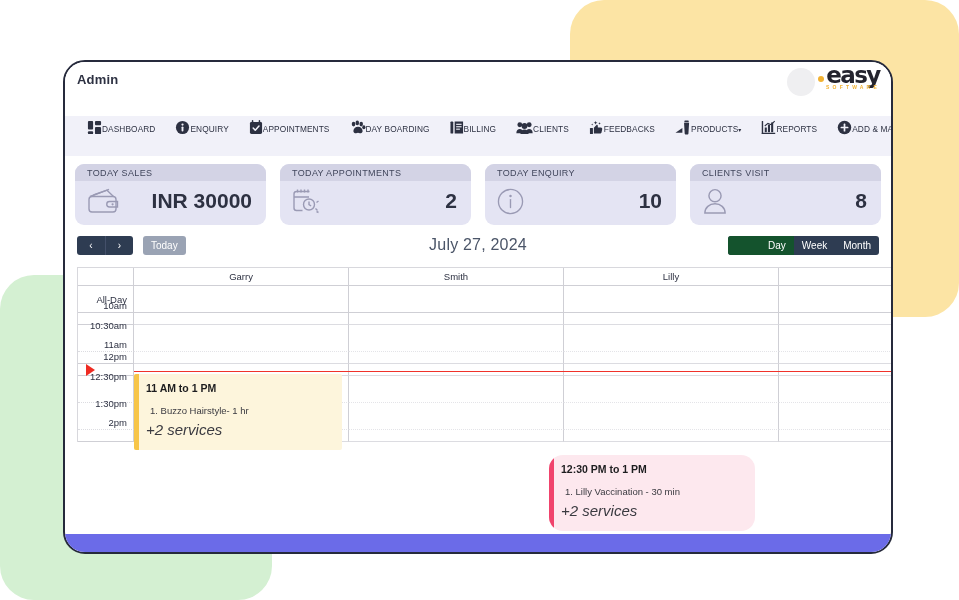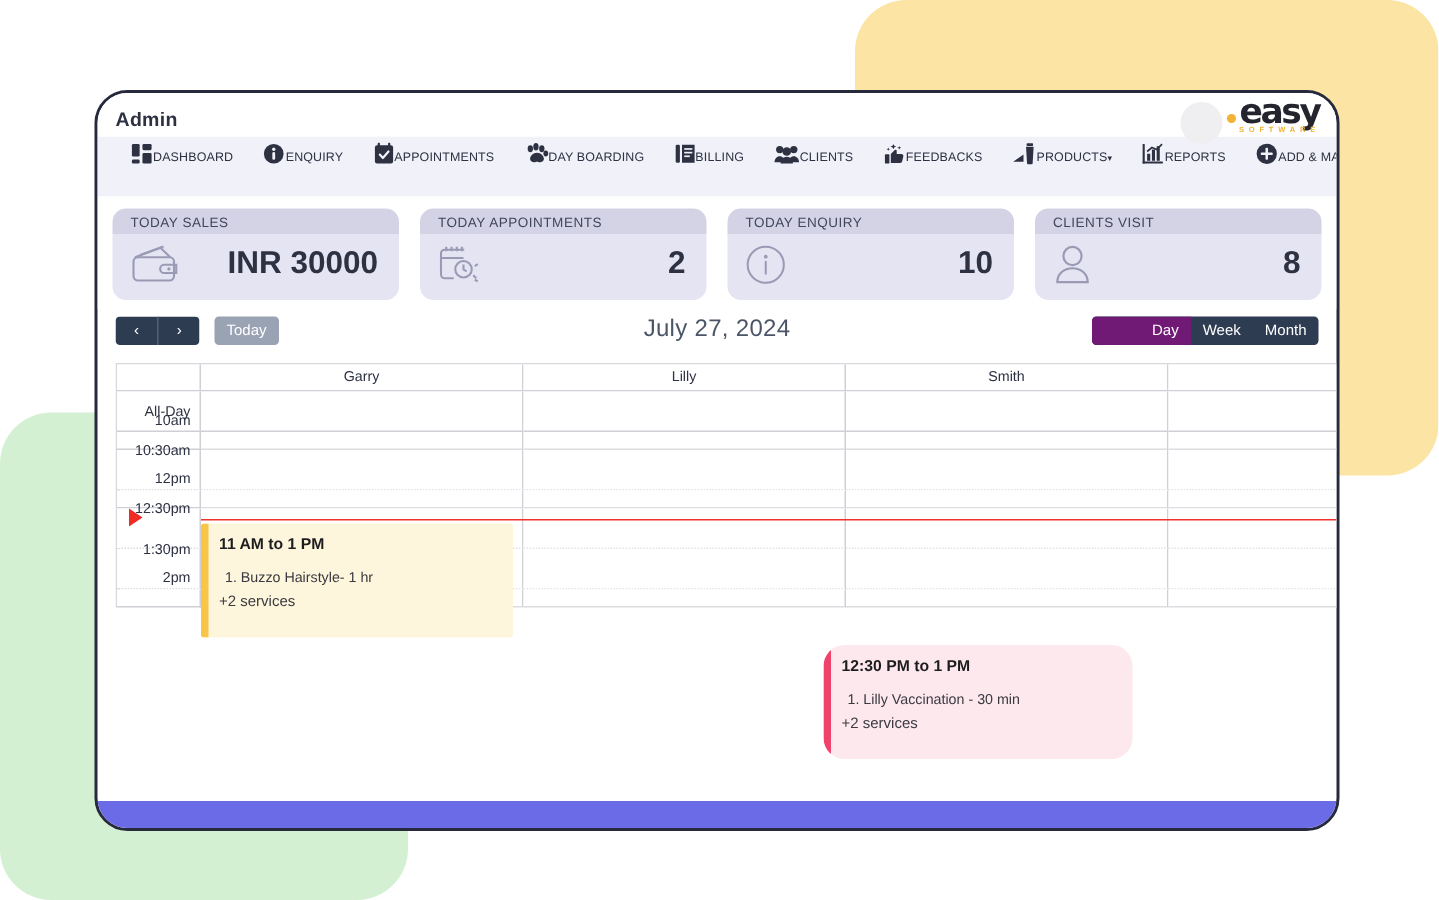--- a/index.html
+++ b/index.html
@@ -34,21 +34,21 @@
     overflow: hidden;
   }
   #window-bottom-bar {
     position: absolute; left: 0; bottom: 0;
     width: 100%; height: 18px;
     background: #6b6be8;
   }
 
   
   #titlebar {
-    position: relative; height: 29px;
+    position: relative; height: 54px;
     background: #ffffff;
   }
   #admin-title {
     position: absolute; left: 12px; top: 10px;
     font-size: 13px; font-weight: bold; color: #2d3142;
     letter-spacing: .2px;
   }
   #avatar-circle {
     position: absolute; right: 76px; top: 6px;
     width: 28px; height: 28px; border-radius: 50%;
@@ -155,21 +155,21 @@
   }
   #view-toggle {
     position: absolute; right: 0; top: 3px;
     display: flex; border-radius: 3px; overflow: hidden;
     background: #2e3c52;
   }
   .viewbtn {
     padding: 0 8px; height: 19px; line-height: 19px;
     font-size: 10px; color: #ffffff; cursor: pointer;
   }
-  .viewbtn.active { background: #701a75; padding-left: 40px; }
+  .viewbtn.active { background: #14532d; padding-left: 40px; }
 
   
   #cal-wrap {
     position: relative;
     margin: 0 0 0 12px;
     height: 280px;
     overflow: hidden;
   }
   #cal-grid {
     position: relative;
@@ -248,21 +248,21 @@
   .event .bar {
     position: absolute; left: 0; top: 0; bottom: 0; width: 5px;
   }
   .event .ev-time {
     font-size: 10.5px; font-weight: bold; color: #1d1d1f;
     margin-bottom: 11px;
   }
   .event .ev-svc {
     font-size: 9.5px; color: #3a3a40; margin-bottom: 5px; padding-left: 4px;
   }
-  .event .ev-more { font-size: 10px; color: #3a3a40; }
+  .event .ev-more { font-size: 15px; color: #3a3a40; font-style: italic; }
   #event-1 { left: 56px; top: 106px; width: 208px; height: 76px;
              background: #fdf5dc; }
   #event-1 .bar { background: #f7c548; }
   #event-2 { left: 471px; top: 187px; width: 206px; height: 76px;
              background: #fde8ee; border-radius: 14px; }
   #event-2 .bar { background: #f0436c; }
 </style>
 </head>
 <body>
 
@@ -488,22 +488,22 @@
         <div class="viewbtn">Month</div>
       </div>
     </div>
 
     <div id="cal-wrap">
       <div id="cal-grid">
 
         <div id="res-header">
           <div class="res-gutter"></div>
           <div class="res-cell">Garry</div>
+          <div class="res-cell">Smith</div>
           <div class="res-cell">Lilly</div>
-          <div class="res-cell">Smith</div>
           <div class="res-cell last">Katrine</div>
         </div>
 
         <div class="cal-row allday">
           <div class="time-cell">
               <span>All-Day</span>
             </div>
           <div class="slot-cell"></div>
           <div class="slot-cell"></div>
           <div class="slot-cell"></div>
@@ -523,20 +523,29 @@
         <div class="cal-row half">
           <div class="time-cell">
               <span>10:30am</span>
             </div>
           <div class="slot-cell"></div>
           <div class="slot-cell"></div>
           <div class="slot-cell"></div>
           <div class="slot-cell"></div>
         </div>
 
+        <div class="cal-row hour">
+          <div class="time-cell">
+              <span>11am</span>
+            </div>
+          <div class="slot-cell"></div>
+          <div class="slot-cell"></div>
+          <div class="slot-cell"></div>
+          <div class="slot-cell"></div>
+        </div>
 
 
         <div class="cal-row hour">
           <div class="time-cell">
               <span>12pm</span>
             </div>
           <div class="slot-cell"></div>
           <div class="slot-cell"></div>
           <div class="slot-cell"></div>
           <div class="slot-cell"></div>

